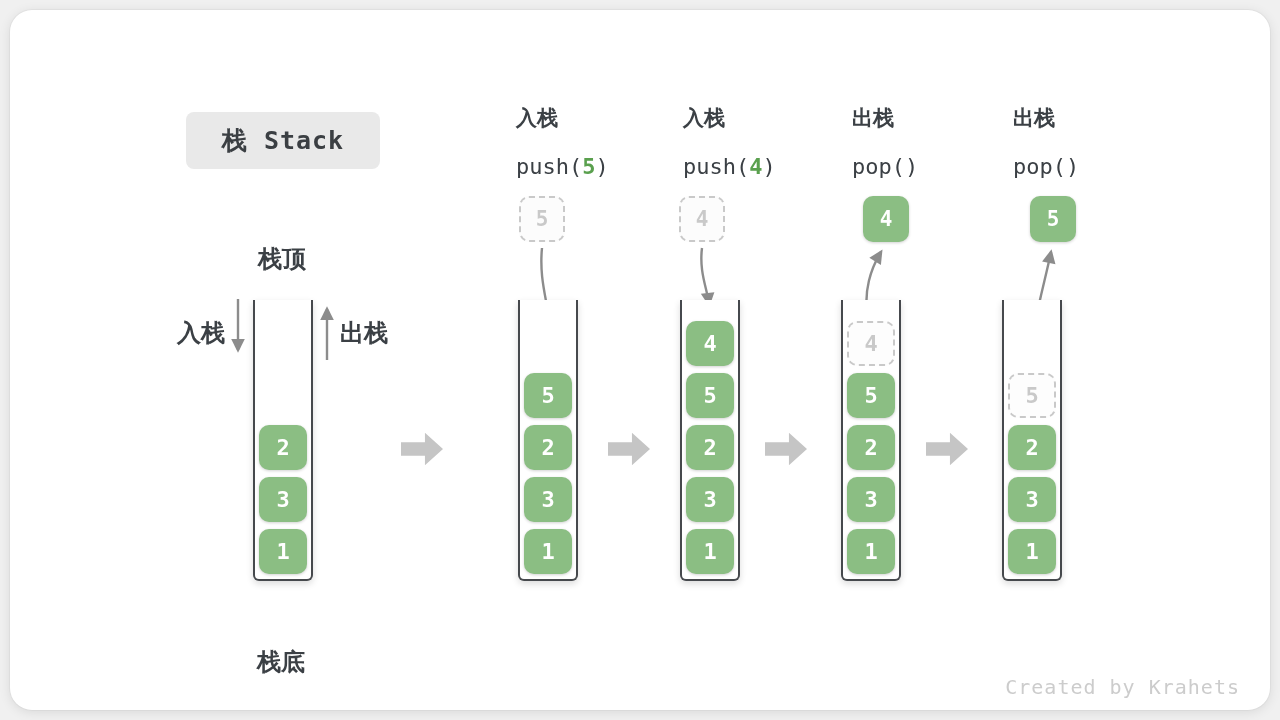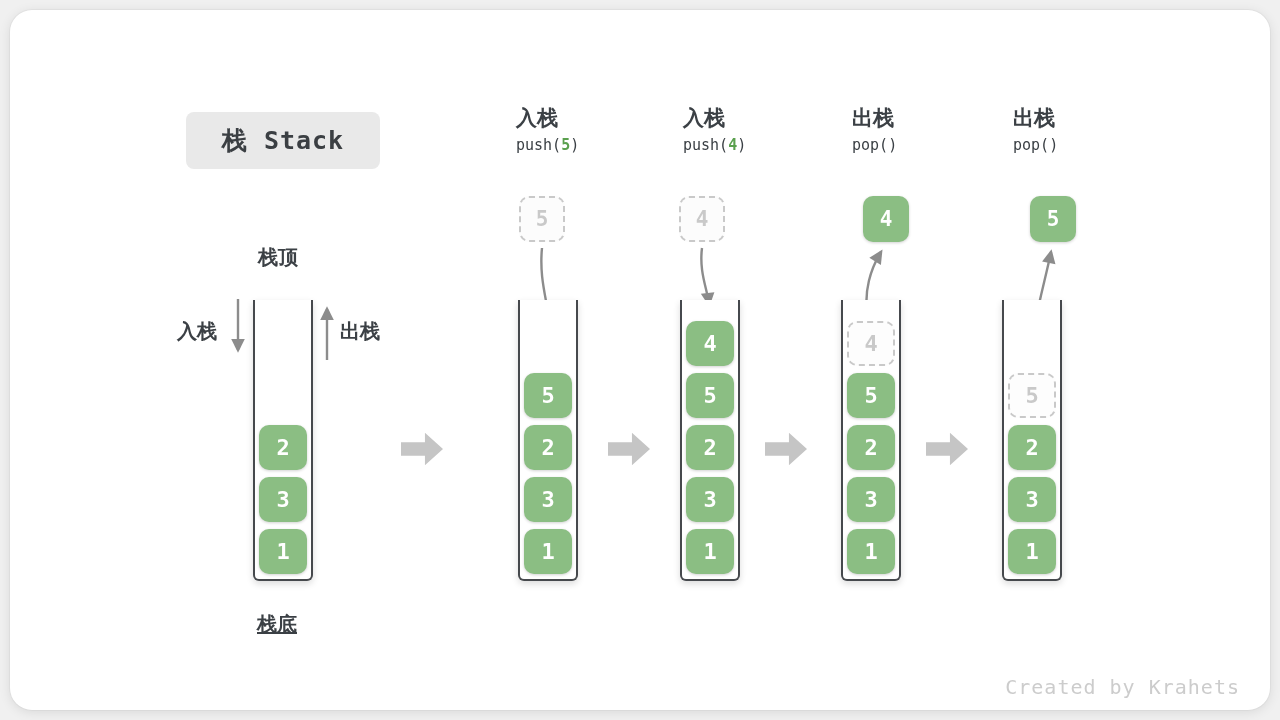--- a/index.html
+++ b/index.html
@@ -6,41 +6,41 @@
   .stage{position:absolute;inset:0;width:1280px;height:720px;
          font-family:"DejaVu Sans","Liberation Sans",sans-serif;color:var(--ink,#3b4045);}
   .card{position:absolute;left:10px;top:10px;width:1260px;height:700px;background:#ffffff;
         border-radius:22px;box-shadow:0 2px 12px rgba(0,0,0,.10),0 0 0 1px rgba(0,0,0,.03);}
   .abs{position:absolute;}
   .title-box{position:absolute;left:186px;top:112px;width:194px;height:57px;
              background:var(--title-bg,#e9e9e9);border-radius:8px;
              display:flex;align-items:center;justify-content:center;
              font-family:"DejaVu Sans Mono","Liberation Mono",monospace;
              font-size:25px;font-weight:bold;letter-spacing:1px;color:#3b3f43;}
-  .cjk{font-weight:bold;font-size:20px;line-height:1.2;white-space:nowrap;}
+  .cjk{font-weight:bold;font-size:24px;line-height:1.2;white-space:nowrap;}
   .stack-container{position:absolute;top:300px;width:60px;height:281px;box-sizing:border-box;
                    border:2px solid #46494d;border-top:none;border-radius:0 0 6px 6px;
                    background:#fff;box-shadow:0 3px 7px rgba(0,0,0,.14);}
   .block{position:absolute;width:48px;height:45px;border-radius:10px;box-sizing:border-box;
          background:var(--block-green,#8bbe83);color:#fff;
          font-family:"DejaVu Sans Mono","Liberation Mono",monospace;
          font-size:22px;font-weight:bold;display:flex;align-items:center;justify-content:center;
          box-shadow:0 1px 3px rgba(0,0,0,.18);}
   .ghost{background:#fdfdfd;border:2px dashed var(--dashed-gray,#c9c9c9);
          color:var(--dashed-gray,#c9c9c9);box-shadow:none;}
   .float-box{position:absolute;top:196px;width:46px;height:46px;border-radius:10px;box-sizing:border-box;
              font-family:"DejaVu Sans Mono","Liberation Mono",monospace;font-size:21px;font-weight:bold;
              display:flex;align-items:center;justify-content:center;}
   .float-box.dashed{background:#fcfcfc;border:2px dashed var(--dashed-gray,#c9c9c9);
                     color:var(--dashed-gray,#c9c9c9);}
   .float-box.green{background:var(--block-green,#8bbe83);color:#fff;box-shadow:0 1px 3px rgba(0,0,0,.18);}
   .op{position:absolute;top:104px;}
   .op .line1{font-size:21px;font-weight:bold;color:var(--ink,#3b4045);}
-  .op .line2{margin-top:4px;font-family:"DejaVu Sans Mono","Liberation Mono",monospace;
-             font-size:15px;color:var(--ink,#3b4045);white-space:nowrap;}
+  .op .line2{margin-top:22px;font-family:"DejaVu Sans Mono","Liberation Mono",monospace;
+             font-size:22px;color:var(--ink,#3b4045);white-space:nowrap;}
   .op .arg{color:var(--accent-green,#5aa04e);font-weight:bold;}
   .block-arrow{position:absolute;top:431px;width:42px;height:36px;background:var(--arrow-gray,#c5c5c5);
                clip-path:polygon(0 31%,57% 31%,57% 5%,100% 50%,57% 95%,57% 69%,0 69%);}
   .watermark{position:absolute;top:675px;right:40px;
              font-family:"DejaVu Sans Mono","Liberation Mono",monospace;
              font-size:20px;color:var(--watermark-gray,#cccccc);letter-spacing:1px;}
   svg.overlay{position:absolute;inset:0;pointer-events:none;}
 </style>
 </head>
 <body>
@@ -67,21 +67,21 @@
   </div>
 
   <div>
     <div class="abs cjk" style="left:258px;top:245px;">栈顶</div>
     <div class="abs cjk" style="left:177px;top:319px;">入栈</div>
     <div class="abs cjk" style="left:340px;top:319px;">出栈</div>
     <div class="stack-container" style="left:253px;"></div>
     <div class="block" style="left:259px;top:425px;">2</div>
     <div class="block" style="left:259px;top:477px;">3</div>
     <div class="block" style="left:259px;top:529px;">1</div>
-    <div class="abs cjk" style="left:257px;top:612px;text-decoration:underline;">栈底</div>
+    <div class="abs cjk" style="left:257px;top:648px;">栈底</div>
   </div>
 
   <div class="block-arrow" style="left:401px;"></div>
 
   <div>
     <div class="op" style="left:516px;">
       <div class="line1">入栈</div>
       <div class="line2"><span>push(</span><span class="arg">5</span><span>)</span></div>
     </div>
     <div class="float-box dashed" style="left:519px;">5</div>

